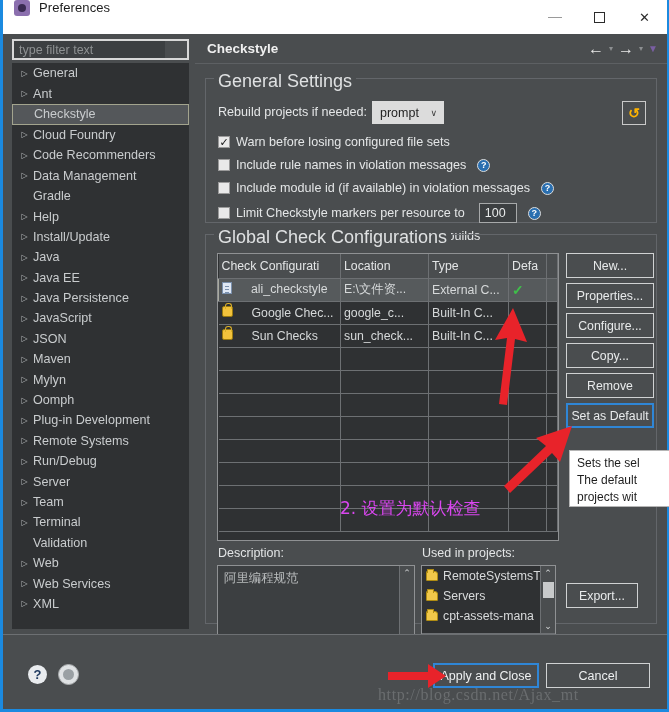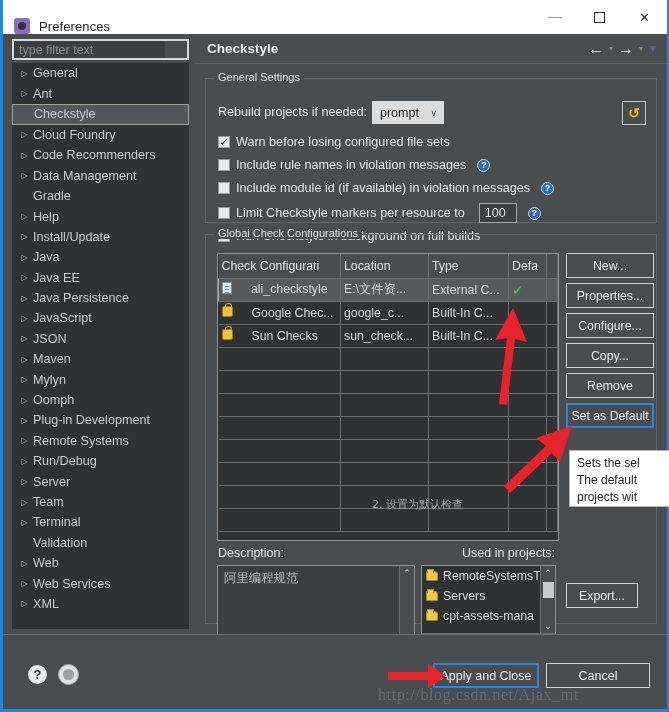--- a/index.html
+++ b/index.html
@@ -17,21 +17,21 @@
     border-left: 3px solid #1b8ae0;
     border-right: 2px solid #1b8ae0;
     border-bottom: 3px solid #1b8ae0;
   }
 
   
   .titlebar {
     position: absolute; left: 0; top: 0;
     width: 664px; height: 34px;
     background: #ffffff;
-    display: flex; align-items: flex-end;
+    display: flex; align-items: flex-start;
   }
   .titlebar-icon {
     width: 16px; height: 16px; margin-left: 11px; margin-right: 9px;
     border-radius: 3px;
     background: #8b6fae;
     display: flex; align-items: center; justify-content: center;
     flex: none;
   }
   .titlebar-icon i {
     width: 8px; height: 8px; border-radius: 50%;
@@ -128,21 +128,21 @@
 
   
   .group {
     position: absolute;
     border: 1px solid #63666a;
   }
   .group > .legend {
     position: absolute; top: -8px; left: 8px;
     background: #4a4d4f;
     padding: 0 4px;
-    font-size: 11px; color: #dfe1e2;
+    font-size: 18px; color: #dfe1e2;
     white-space: nowrap;
   }
   #grp-general { left: 10px; top: 44px; width: 452px; height: 145px; }
   #grp-global  { left: 10px; top: 200px; width: 452px; height: 390px; }
 
   .row { display: flex; align-items: center; font-size: 12.6px; color: #e4e6e7; }
   .lbl-rebuild { position: absolute; left: 12px; top: 26px; }
   .combo {
     position: absolute; left: 166px; top: 22px;
     width: 72px; height: 23px;
@@ -222,24 +222,23 @@
   }
   .ic-lock::before {
     content:""; position:absolute; left:2.5px; top:-4px;
     width:5px; height:5px; border:1.5px solid #d8ae2a;
     border-bottom:none; border-radius: 3px 3px 0 0;
   }
   .ic-check { color: #3fbf4a; font-size: 14px; font-weight: bold; }
 
   .annot-cn {
     position: absolute; left: 122px; top: 243px;
-    font-size: 11px; color: #a3a3a3;
+    font-size: 17px; color: #d946ef;
     white-space: nowrap;
     font-family: "DejaVu Sans", sans-serif;
-    padding-left: 32px;
   }
 
   
   .sidebtns {
     position: absolute; left: 360px; top: 18px;
     width: 88px;
     display: flex; flex-direction: column; gap: 5px;
   }
   .btn {
     height: 25px;
@@ -251,21 +250,21 @@
     white-space: nowrap;
   }
   .btn.focus { border: 2px solid #2f86d6; }
   .btn-export {
     position: absolute; left: 360px; top: 348px;
     width: 72px; height: 25px;
   }
 
   
   .lbl-desc { position: absolute; left: 12px; top: 311px; font-size: 12.5px; color: #e3e5e6; }
-  .lbl-used { position: absolute; left: 216px; top: 311px; font-size: 12.5px; color: #e3e5e6; margin-left: 40px; }
+  .lbl-used { position: absolute; left: 216px; top: 311px; font-size: 12.5px; color: #e3e5e6; }
   .descbox {
     position: absolute; left: 11px; top: 330px;
     width: 198px; height: 84px;
     background: #3c3f41; border: 1px solid #8f9193;
     color: #b9bcbd; font-size: 12.4px;
     padding: 4px 6px;
     font-family: "DejaVu Sans", sans-serif;
   }
   .vscroll {
     position: absolute; right: 0; top: 0; bottom: 0; width: 15px;

